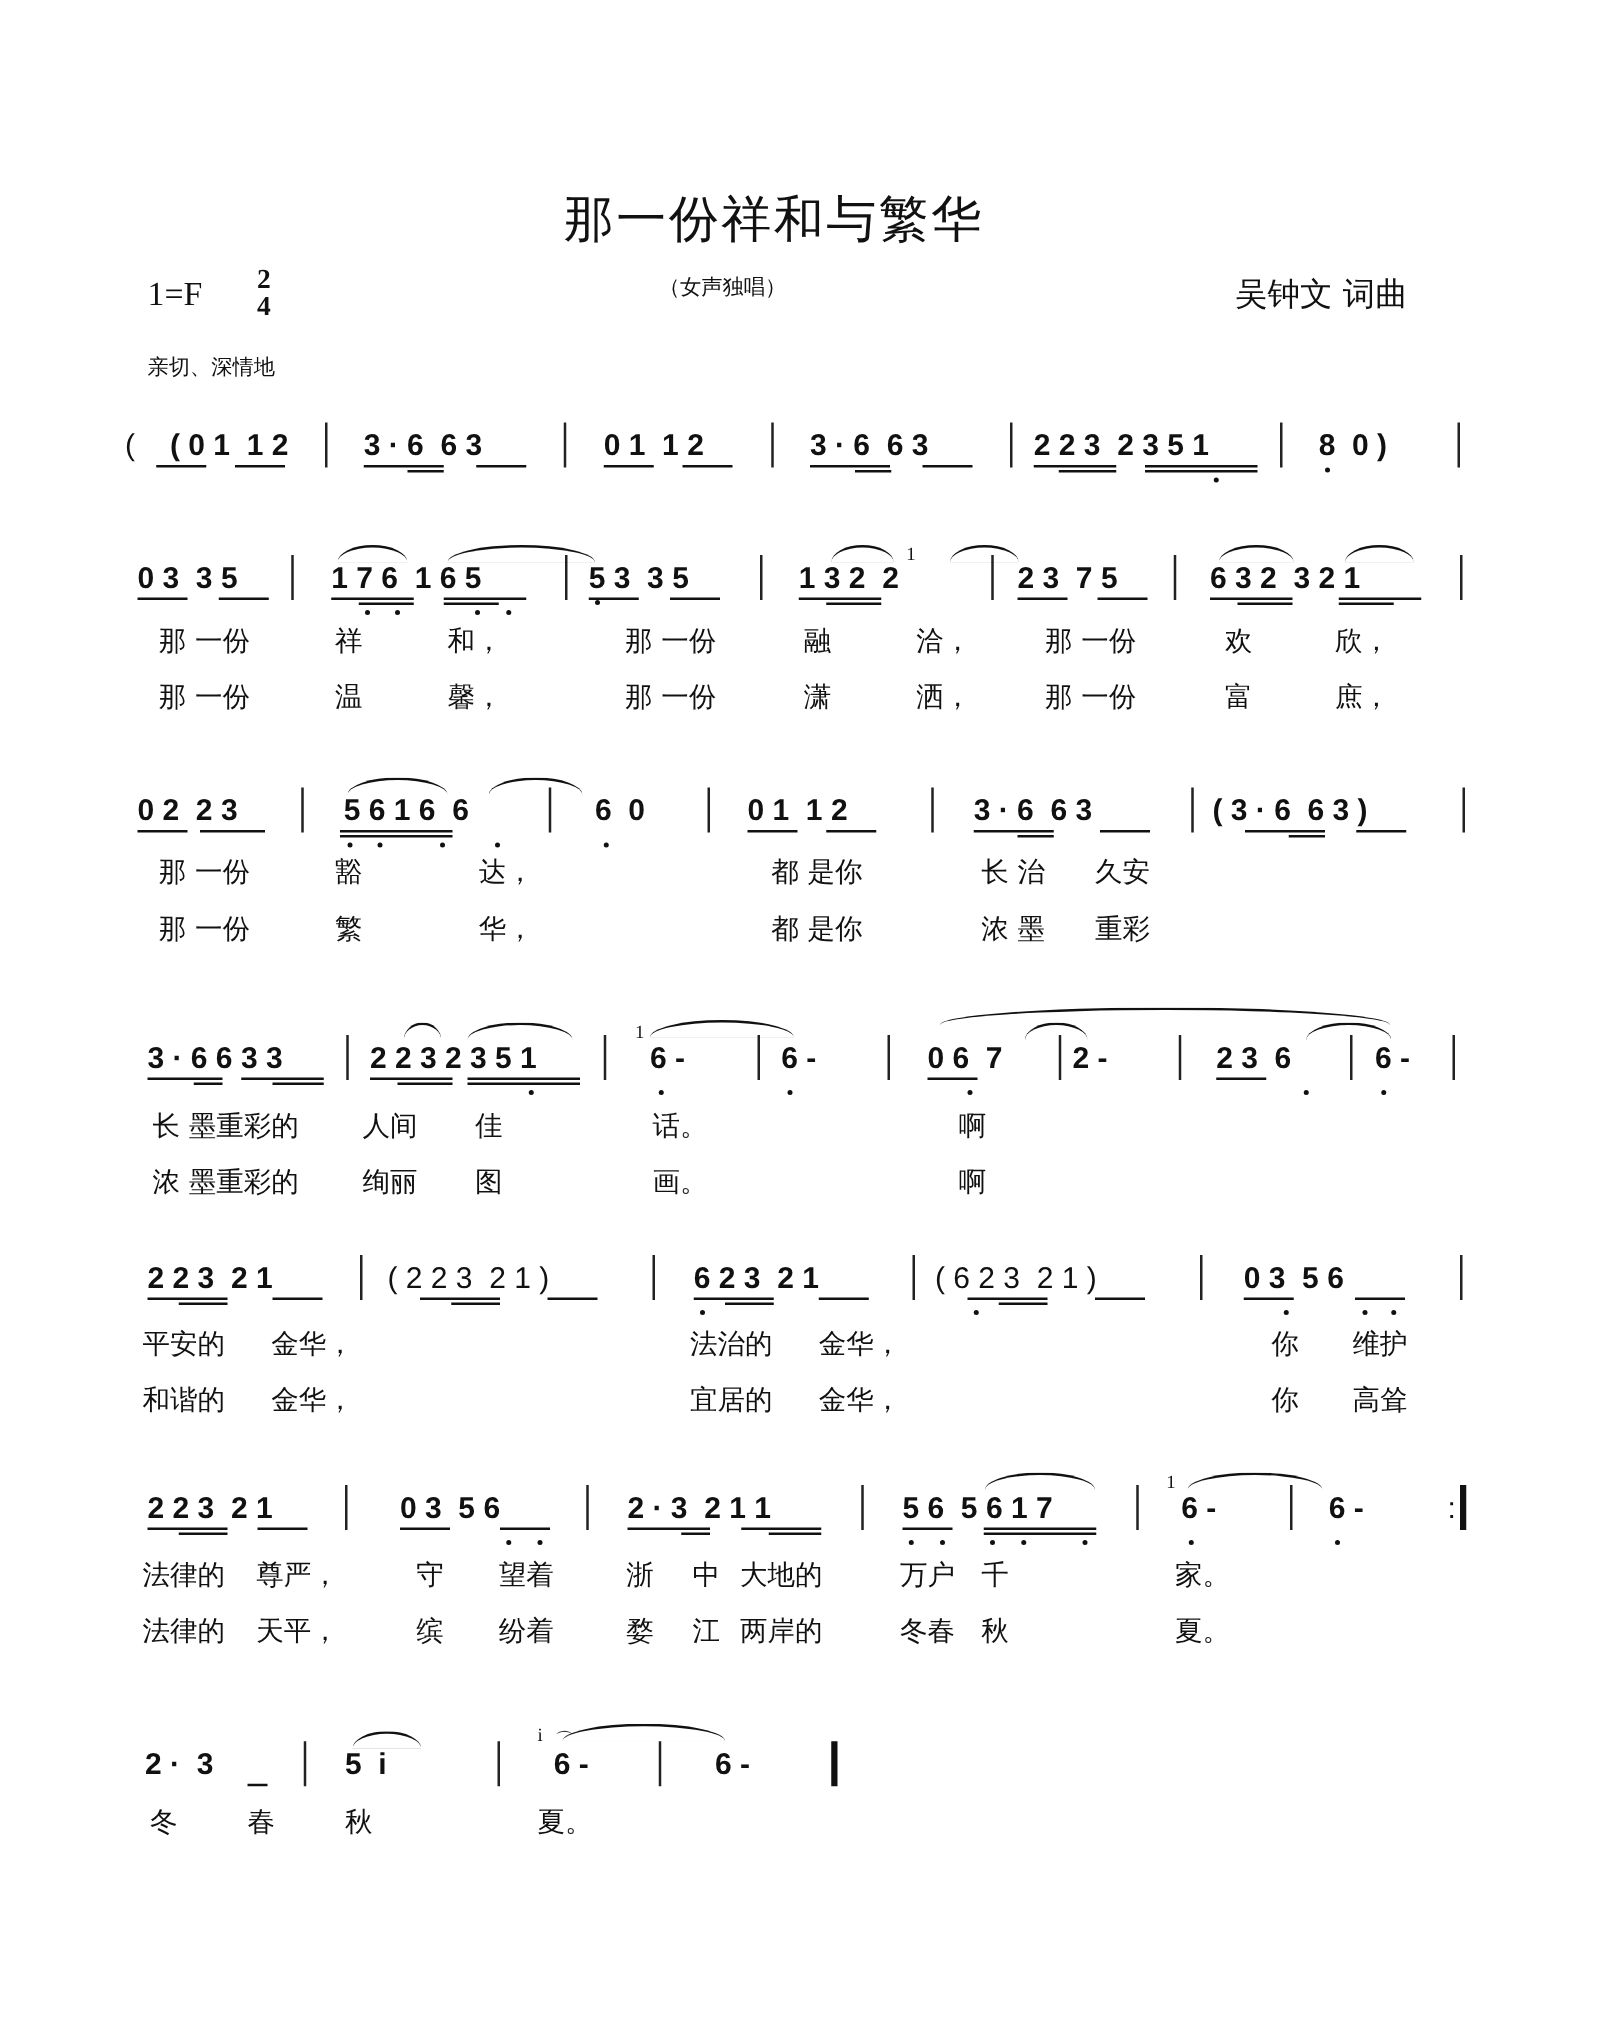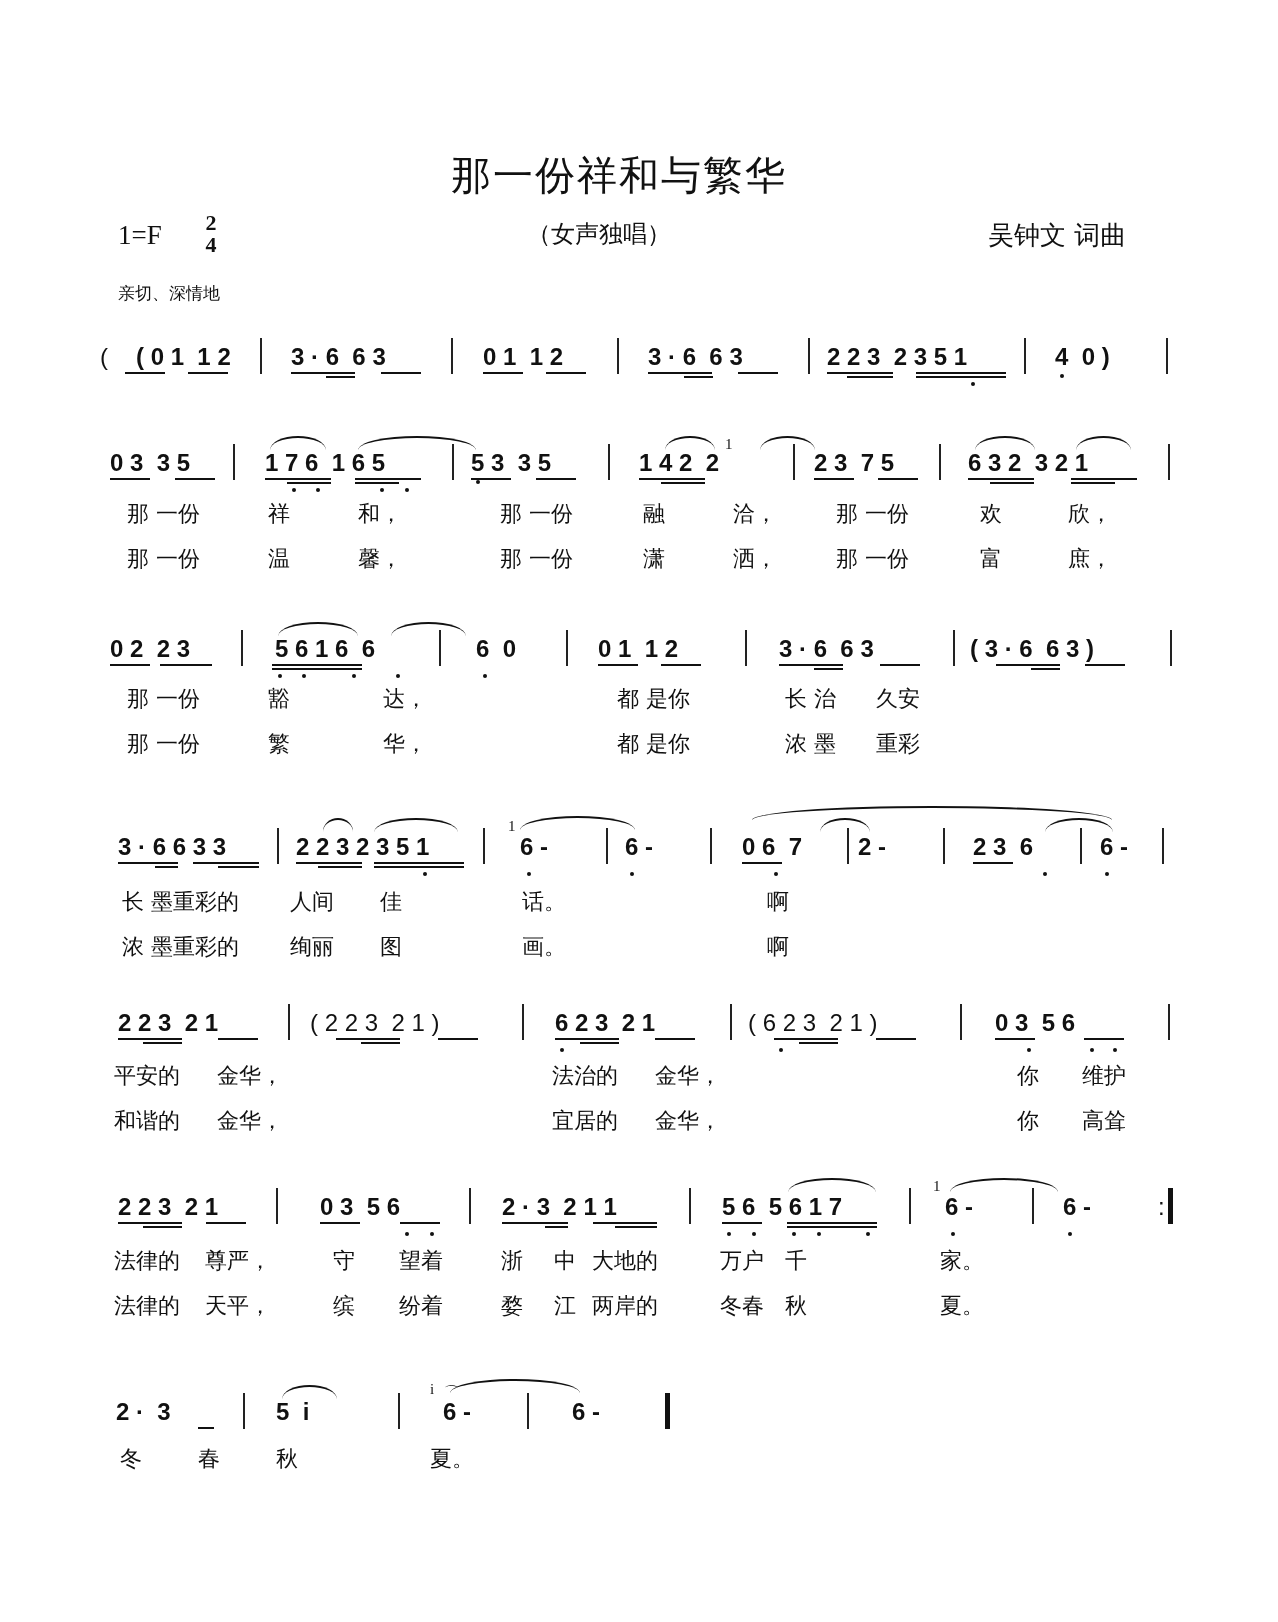--- a/index.html
+++ b/index.html
@@ -2,21 +2,21 @@
 <html><head>
 <meta charset="utf-8">
 <style>
   html, body { margin:0; padding:0; background:#ffffff; }
   body { width:1278px; height:1622px; position:relative; overflow:hidden; color:#111; font-family:"Liberation Sans", "DejaVu Sans", sans-serif; }
   .abs { position:absolute; }
   .title { left:0; width:1238px; top:148px; text-align:center; font-family:"DejaVu Serif", serif; font-size:40px; letter-spacing:2px; }
   .key { left:118px; top:220px; font-family:"Liberation Serif", serif; font-size:27px; }
   .timesig { left:201px; top:212px; width:20px; text-align:center; font-family:"Liberation Serif", serif; font-weight:bold; font-size:22px; line-height:22px; }
   .timesig .num { display:block; border-bottom:0; }
-  .subtitle { left:527px; top:218px; font-family:"DejaVu Serif", serif; font-size:24px; }
+  .subtitle { left:527px; top:218px; font-family:"DejaVu Serif", serif; font-size:17px; }
   .author { left:988px; top:218px; font-family:"DejaVu Serif", serif; font-size:26px; }
   .tempo { left:118px; top:282px; font-family:"DejaVu Serif", serif; font-size:17px; }
   .sys { position:absolute; left:0; width:1278px; height:60px; }
   .n { position:absolute; top:0; font-family:"Liberation Sans", sans-serif; font-weight:bold; font-size:24px; line-height:30px; white-space:pre; }
   .bar { position:absolute; top:-4px; width:2px; height:36px; background:#222; }
   .dbar { position:absolute; top:-4px; width:5px; height:36px; background:#111; }
   .ul { position:absolute; height:2px; background:#111; }
   .dot { position:absolute; width:4px; height:4px; border-radius:50%; background:#111; }
   .slur { position:absolute; border-top:2px solid #111; border-radius:50% 50% 0 0 / 100% 100% 0 0; height:12px; }
   .grace { position:absolute; font-family:"Liberation Serif", serif; font-size:15px; font-weight:normal; }
@@ -40,21 +40,21 @@
   <span class="n" style="left:136px">( 0 1  1 2</span>
   <div class="bar" style="left:260px"></div>
   <span class="n" style="left:291px">3 · 6  6 3</span>
   <div class="bar" style="left:451px"></div>
   <span class="n" style="left:483px">0 1  1 2</span>
   <div class="bar" style="left:617px"></div>
   <span class="n" style="left:648px">3 · 6  6 3</span>
   <div class="bar" style="left:808px"></div>
   <span class="n" style="left:827px">2 2 3  2 3 5 1</span>
   <div class="bar" style="left:1024px"></div>
-  <span class="n" style="left:1055px">4  0 )</span>
+  <span class="n" style="left:1055px">8  0 )</span>
   <div class="bar" style="left:1166px"></div>
 
   <div class="ul" style="left:125px;top:30px;width:40px"></div>
   <div class="ul" style="left:188px;top:30px;width:40px"></div>
   <div class="ul" style="left:291px;top:30px;width:64px"></div>
   <div class="ul" style="left:326px;top:34px;width:29px"></div>
   <div class="ul" style="left:381px;top:30px;width:40px"></div>
   <div class="ul" style="left:483px;top:30px;width:40px"></div>
   <div class="ul" style="left:546px;top:30px;width:40px"></div>
   <div class="ul" style="left:648px;top:30px;width:64px"></div>
@@ -68,21 +68,21 @@
   <div class="dot" style="left:1060px;top:32px"></div>
 </div>
 
 <div class="sys" style="top:448px;">
   <span class="n" style="left:110px">0 3  3 5</span>
   <div class="bar" style="left:233px"></div>
   <span class="n" style="left:265px">1 7 6  1 6 5</span>
   <div class="bar" style="left:452px"></div>
   <span class="n" style="left:471px">5 3  3 5</span>
   <div class="bar" style="left:608px"></div>
-  <span class="n" style="left:639px">1 4 2  2</span>
+  <span class="n" style="left:639px">1 3 2  2</span>
   <div class="bar" style="left:793px"></div>
   <span class="n" style="left:814px">2 3  7 5</span>
   <div class="bar" style="left:939px"></div>
   <span class="n" style="left:968px">6 3 2  3 2 1</span>
   <div class="bar" style="left:1168px"></div>
   <span class="grace" style="left:725px;top:-12px">1</span>
   <div class="slur" style="left:270px;top:-12px;width:56px"></div>
   <div class="slur" style="left:358px;top:-12px;width:118px"></div>
   <div class="slur" style="left:665px;top:-12px;width:50px"></div>
   <div class="slur" style="left:760px;top:-12px;width:55px"></div>

